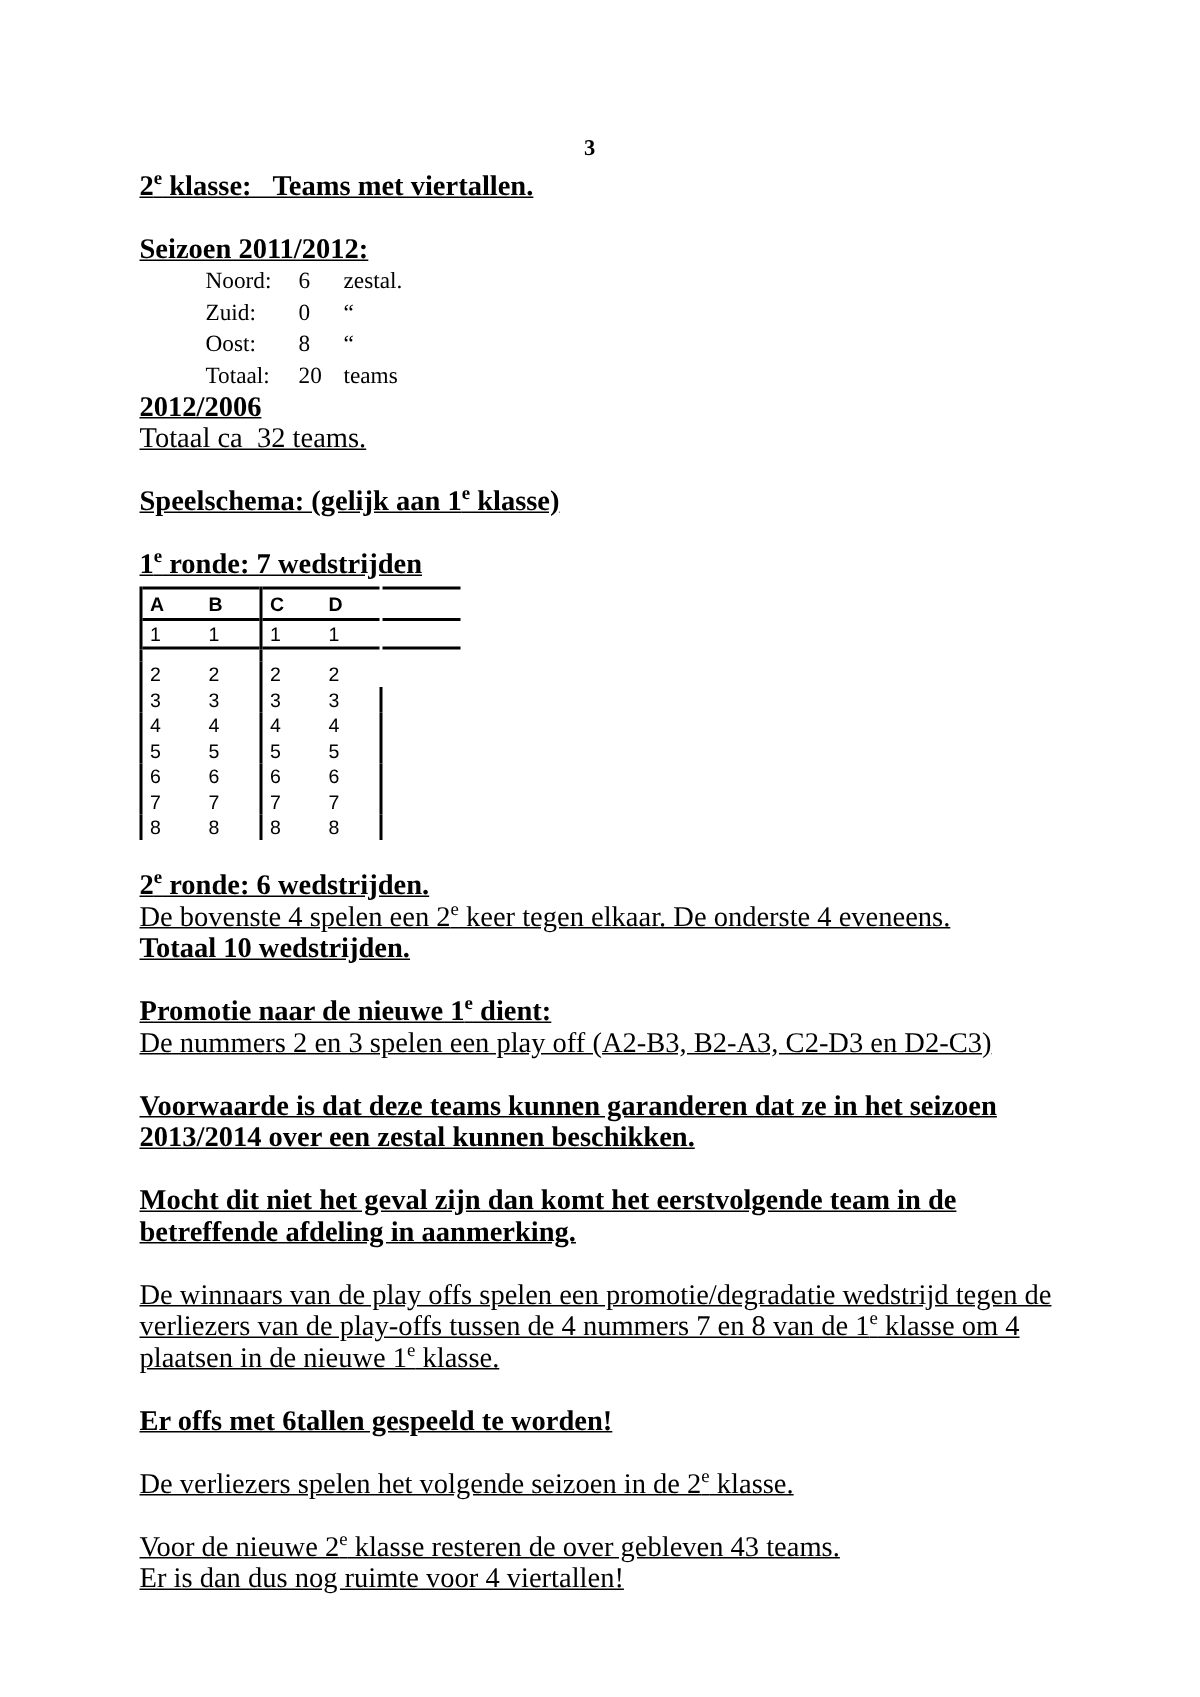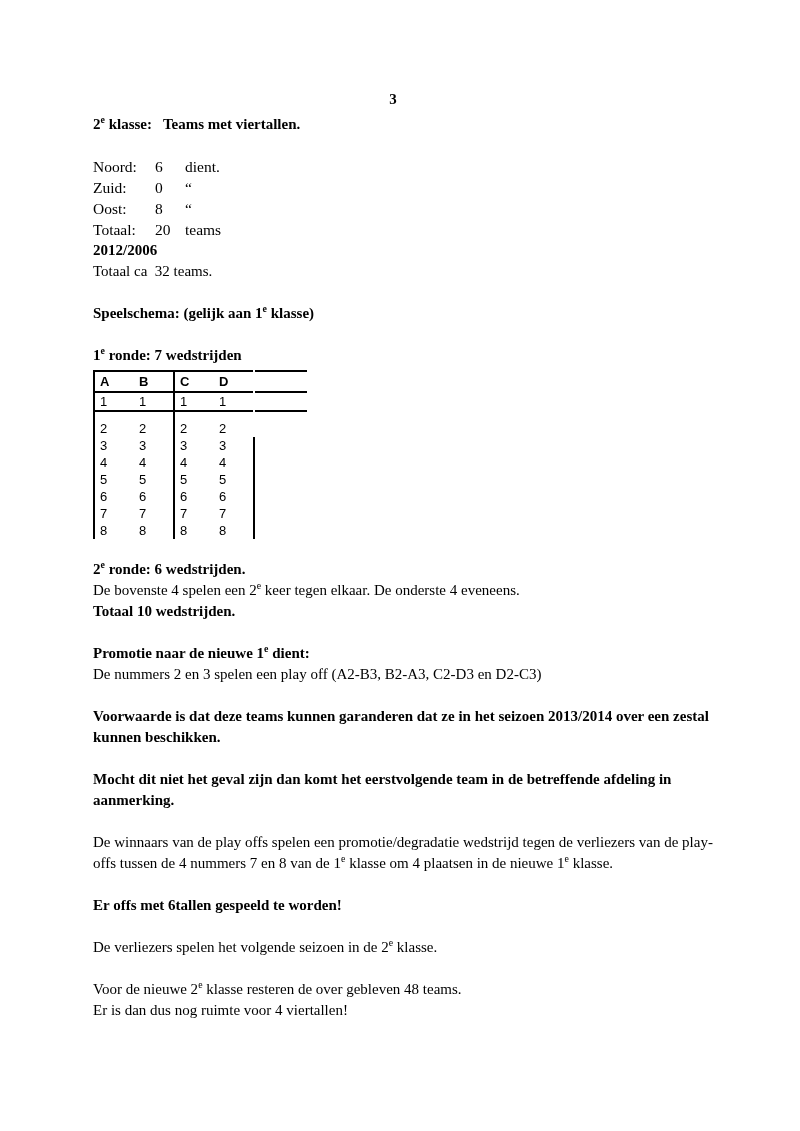--- a/index.html
+++ b/index.html
@@ -28,36 +28,37 @@
     top: 0;
     width: 600px;
     text-align: center;
     font-size: 15px;
     font-weight: bold;
     line-height: 1;
   }
 
   
   .line {
-    font-size: 15px;
+    font-size: 19px;
     line-height: 21px;
     white-space: pre;
+    text-decoration: underline;
   }
   .line.wrap { white-space: normal; }
   .b { font-weight: bold; }
   sup {
     font-size: 0.66em;
     vertical-align: super;
     line-height: 0;
   }
   .gap-lg { height: 21px; }
   .gap-md { height: 20px; }
 
   
-  .kv { font-size: 15.5px; line-height: 21px; display: flex; }
+  .kv { font-size: 15.5px; line-height: 21px; display: flex; margin-left: 44px; }
   .kv .k { width: 62px; flex: 0 0 62px; }
   .kv .v { flex: 1 1 auto; }
   .kv .num { display: inline-block; width: 30px; }
 
   
   .sched-table {
     border-collapse: collapse;
     margin-top: 4px;
     font-family: "Liberation Sans", "DejaVu Sans", sans-serif;
     font-size: 13px;
@@ -98,24 +99,25 @@
   <div class="content">
 
     <div class="page-number">3</div>
 
     <div style="height:22px"></div>
 
     <div class="line b"><span>2</span><sup>e</sup><span> klasse:   Teams met viertallen.</span></div>
 
     <div class="gap-lg"></div>
 
+    <div class="line b">Seizoen 2011/2012:</div>
 
     <div class="kv">
       <span class="k">Noord:</span>
-      <span class="v"><span class="num">6</span><span>dient.</span></span>
+      <span class="v"><span class="num">6</span><span>zestal.</span></span>
     </div>
     <div class="kv">
       <span class="k">Zuid:</span>
       <span class="v"><span class="num">0</span><span>“</span></span>
     </div>
     <div class="kv">
       <span class="k">Oost:</span>
       <span class="v"><span class="num">8</span><span>“</span></span>
     </div>
     <div class="kv">
@@ -235,17 +237,17 @@
     <div class="gap-lg"></div>
 
     <div class="line b">Er offs met 6tallen gespeeld te worden!</div>
 
     <div class="gap-lg"></div>
 
     <div class="line"><span>De verliezers spelen het volgende seizoen in de 2</span><sup>e</sup><span> klasse.</span></div>
 
     <div class="gap-lg"></div>
 
-    <div class="line"><span>Voor de nieuwe 2</span><sup>e</sup><span> klasse resteren de over gebleven 48 teams.</span></div>
+    <div class="line"><span>Voor de nieuwe 2</span><sup>e</sup><span> klasse resteren de over gebleven 43 teams.</span></div>
     <div class="line">Er is dan dus nog ruimte voor 4 viertallen!</div>
 
   </div>
 </div>
 
 </body></html>

